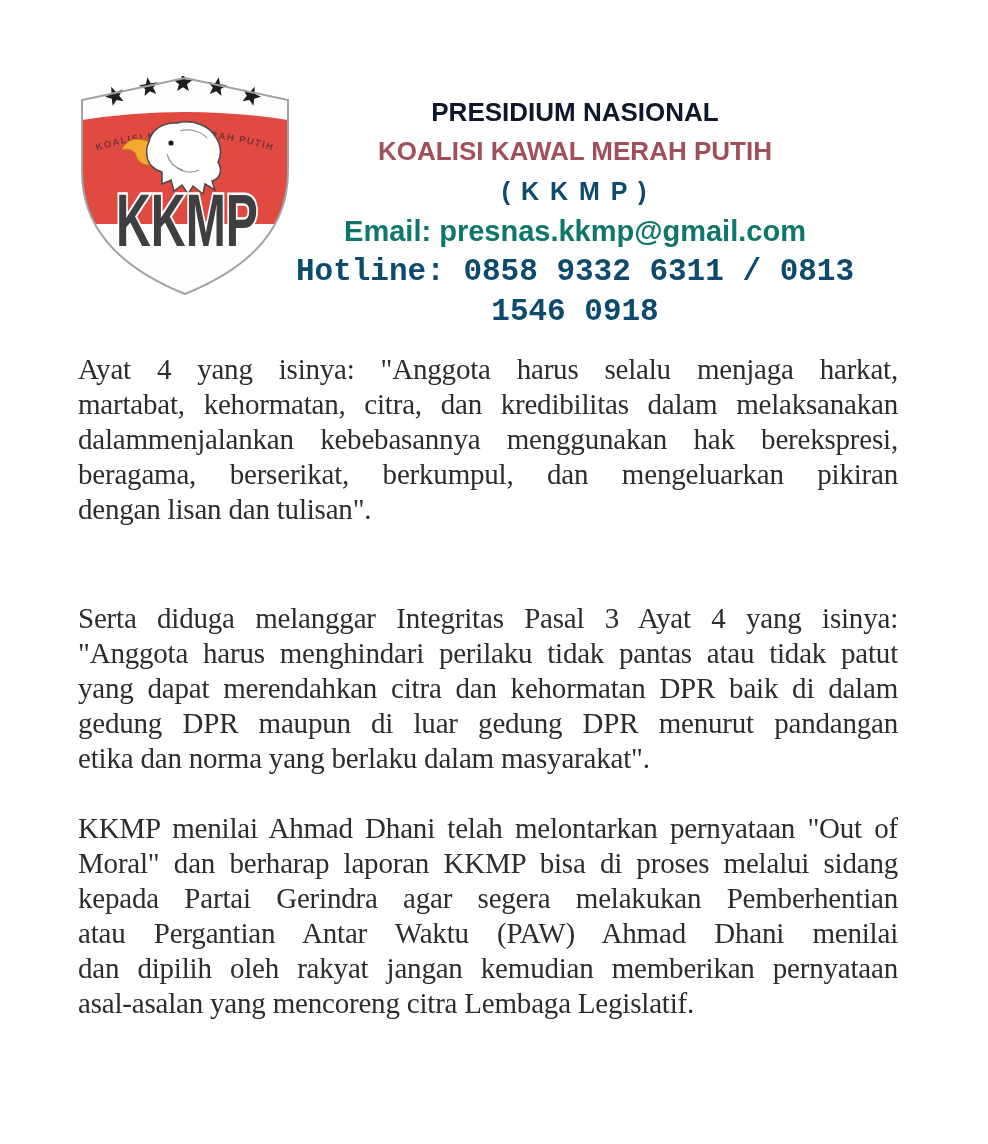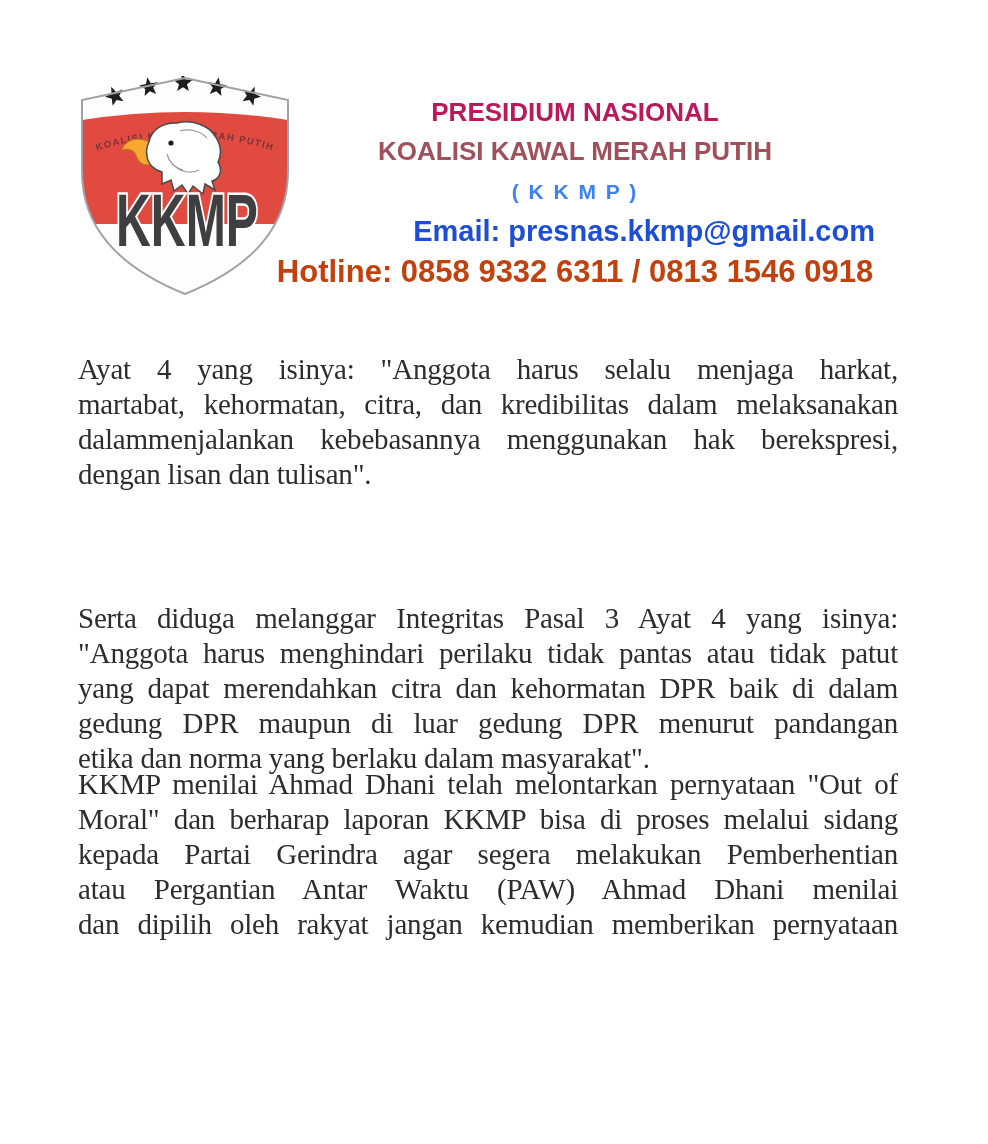--- a/index.html
+++ b/index.html
@@ -23,30 +23,30 @@
     font-family:"Liberation Sans","DejaVu Sans",sans-serif;
     font-weight:bold;font-size:74px;
     fill:#3f3f42;stroke:#ffffff;stroke-width:5px;paint-order:stroke;
   }
   .org-block{
     position:absolute;left:275px;top:94px;width:600px;
     text-align:center;
     font-family:"Liberation Sans","DejaVu Sans",sans-serif;
     font-weight:bold;
   }
-  .org1{font-size:26px;line-height:37px;height:37px;color:#be185d;}
+  .org1{font-size:26px;line-height:37px;height:37px;color:#0f172a;}
   .org2{font-size:26px;line-height:41px;height:41px;color:#a24f5c;}
-  .org3{font-size:21px;line-height:39px;height:39px;letter-spacing:2px;color:#3b82f6;}
-  .email{font-size:29px;line-height:41px;height:41px;color:#1d4ed8;text-align:right;}
-  .hotline{font-size:31px;line-height:40px;height:40px;color:#c2410c;}
+  .org3{font-size:25px;line-height:39px;height:39px;letter-spacing:2px;color:#0c4a6e;}
+  .email{font-size:29px;line-height:41px;height:41px;color:#0f766e;}
+  .hotline{font-size:31px;line-height:40px;height:40px;color:#0c4a6e;font-family:Liberation Mono, monospace;}
   
   .para{position:absolute;left:78px;width:820px;}
   .p1{top:352px;}
   .p2{top:601px;}
-  .p3{top:767px;}
+  .p3{top:811px;}
   .line{
     font-size:29px;line-height:35px;height:35px;
     letter-spacing:-0.2px;
     text-align:justify;text-align-last:justify;
     overflow:hidden;white-space:normal;
   }
   .line-last{text-align-last:left;}
 </style>
 </head>
 <body>
@@ -101,33 +101,35 @@
       <div class="hotline">Hotline: 0858 9332 6311 / 0813 1546 0918</div>
     </div>
   </header>
 
   <main>
 
     <section class="para p1">
       <div class="line">Ayat 4 yang isinya: "Anggota harus selalu menjaga harkat,</div>
       <div class="line">martabat, kehormatan, citra, dan kredibilitas dalam melaksanakan</div>
       <div class="line">dalammenjalankan kebebasannya menggunakan hak berekspresi,</div>
+      <div class="line">beragama, berserikat, berkumpul, dan mengeluarkan pikiran</div>
       <div class="line line-last">dengan lisan dan tulisan".</div>
     </section>
 
     <section class="para p2">
       <div class="line">Serta diduga melanggar Integritas Pasal 3 Ayat 4 yang isinya:</div>
       <div class="line">"Anggota harus menghindari perilaku tidak pantas atau tidak patut</div>
       <div class="line">yang dapat merendahkan citra dan kehormatan DPR baik di dalam</div>
       <div class="line">gedung DPR maupun di luar gedung DPR menurut pandangan</div>
       <div class="line line-last">etika dan norma yang berlaku dalam masyarakat".</div>
     </section>
 
     <section class="para p3">
       <div class="line">KKMP menilai Ahmad Dhani telah melontarkan pernyataan "Out of</div>
       <div class="line">Moral" dan berharap laporan KKMP bisa di proses melalui sidang</div>
       <div class="line">kepada Partai Gerindra agar segera melakukan Pemberhentian</div>
       <div class="line">atau Pergantian Antar Waktu (PAW) Ahmad Dhani menilai</div>
       <div class="line">dan dipilih oleh rakyat jangan kemudian memberikan pernyataan</div>
+      <div class="line line-last">asal-asalan yang mencoreng citra Lembaga Legislatif.</div>
     </section>
 
   </main>
 </div>
 
 </body></html>

